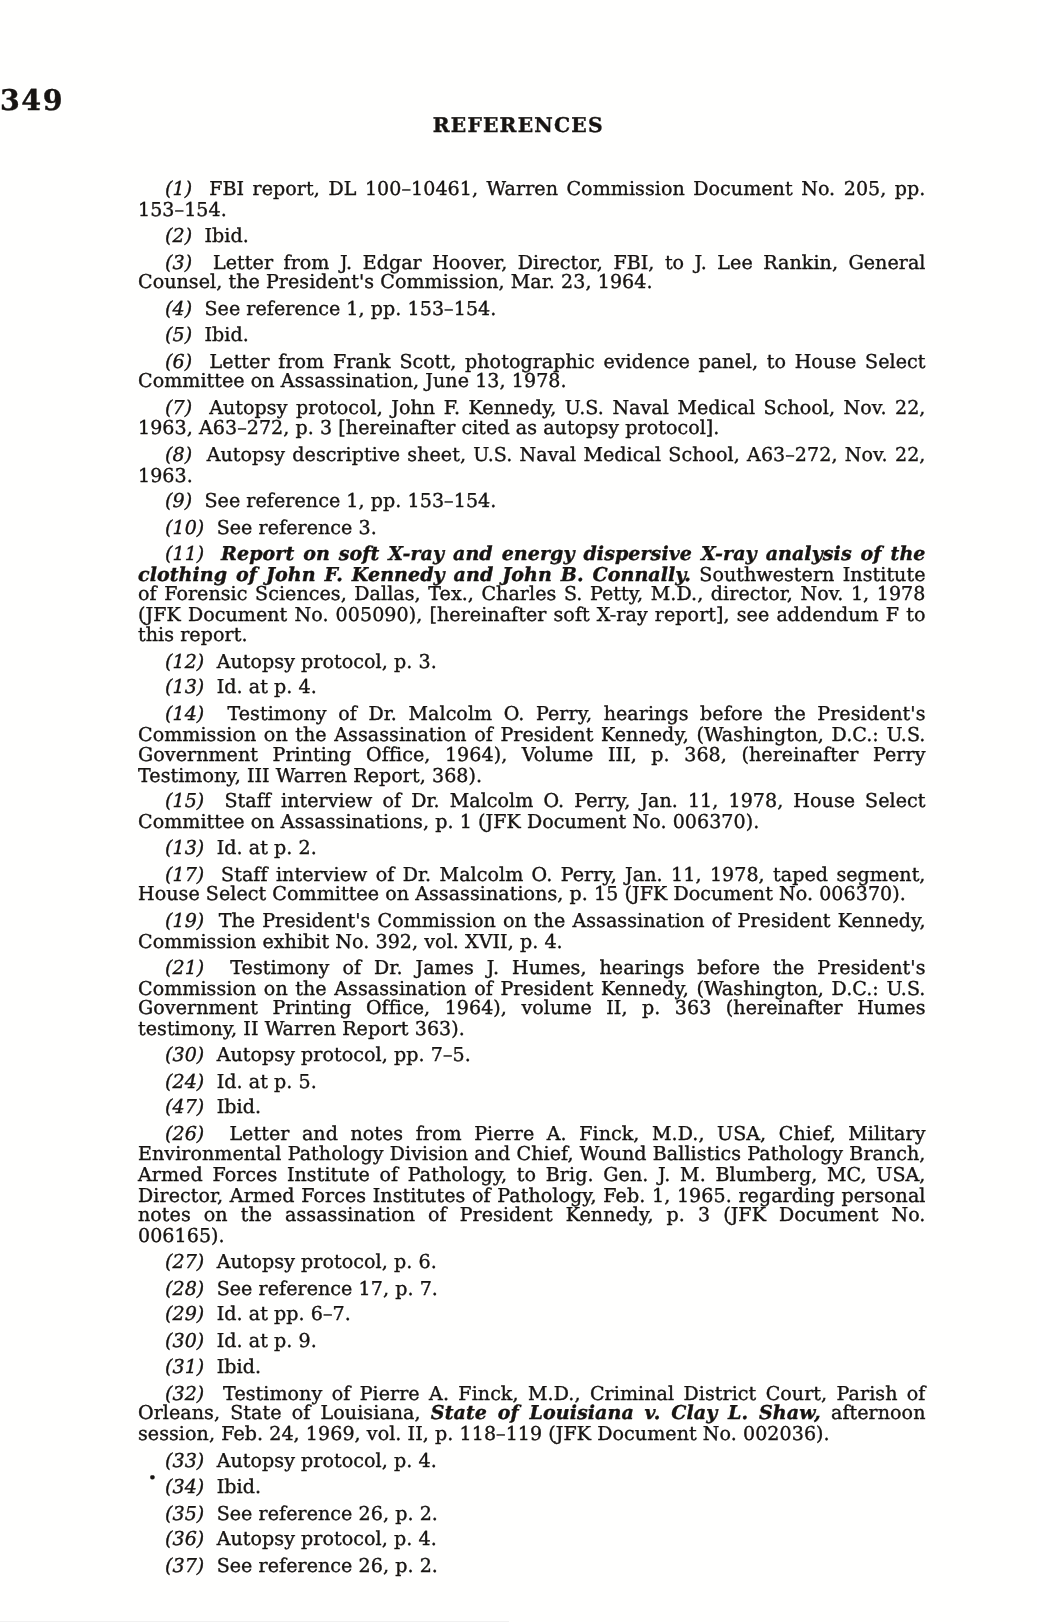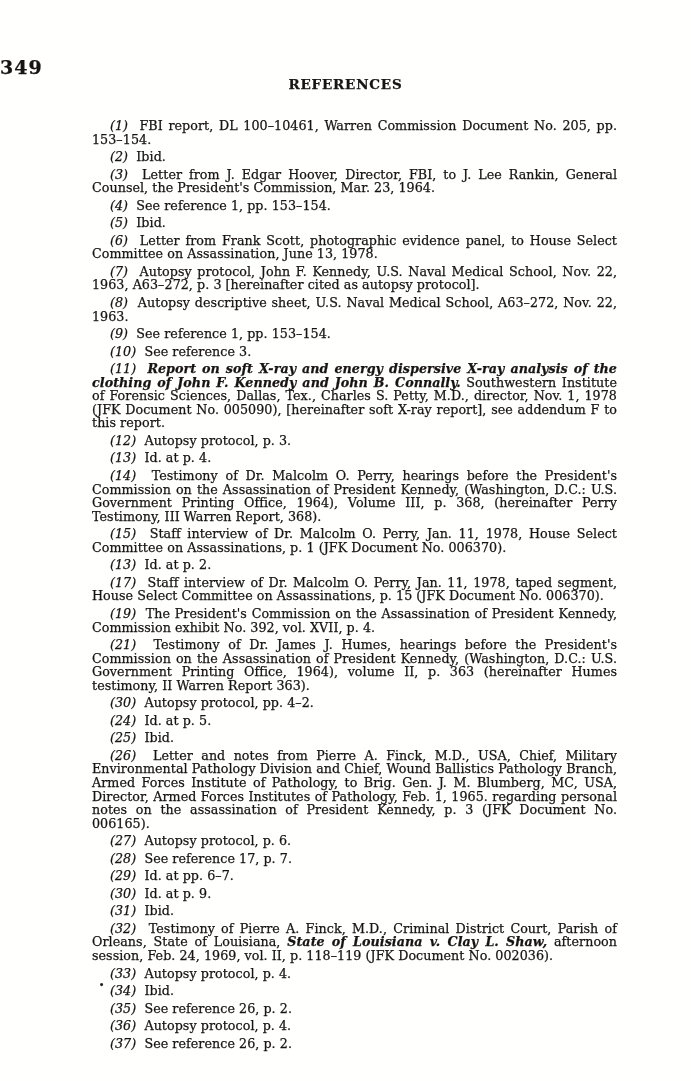--- a/index.html
+++ b/index.html
@@ -55,23 +55,23 @@
       <p><span class="refnum">(10)</span><span>See reference 3.</span></p>
       <p><span class="refnum">(11)</span><i>Report on soft X-ray and energy dispersive X-ray analysis of the clothing of John F. Kennedy and John B. Connally.</i><span> Southwestern Institute of Forensic Sciences, Dallas, Tex., Charles S. Petty, M.D., director, Nov. 1, 1978 (JFK Document No. 005090), [hereinafter soft X-ray report], see addendum F to this report.</span></p>
       <p><span class="refnum">(12)</span><span>Autopsy protocol, p. 3.</span></p>
       <p><span class="refnum">(13)</span><span>Id. at p. 4.</span></p>
       <p><span class="refnum">(14)</span><span>Testimony of Dr. Malcolm O. Perry, hearings before the President's Commission on the Assassination of President Kennedy, (Washington, D.C.: U.S. Government Printing Office, 1964), Volume III, p. 368, (hereinafter Perry Testimony, III Warren Report, 368).</span></p>
       <p><span class="refnum">(15)</span><span>Staff interview of Dr. Malcolm O. Perry, Jan. 11, 1978, House Select Committee on Assassinations, p. 1 (JFK Document No. 006370).</span></p>
       <p><span class="refnum">(13)</span><span>Id. at p. 2.</span></p>
       <p><span class="refnum">(17)</span><span>Staff interview of Dr. Malcolm O. Perry, Jan. 11, 1978, taped segment, House Select Committee on Assassinations, p. 15 (JFK Document No. 006370).</span></p>
       <p><span class="refnum">(19)</span><span>The President's Commission on the Assassination of President Kennedy, Commission exhibit No. 392, vol. XVII, p. 4.</span></p>
       <p><span class="refnum">(21)</span><span>Testimony of Dr. James J. Humes, hearings before the President's Commission on the Assassination of President Kennedy, (Washington, D.C.: U.S. Government Printing Office, 1964), volume II, p. 363 (hereinafter Humes testimony, II Warren Report 363).</span></p>
-      <p><span class="refnum">(30)</span><span>Autopsy protocol, pp. 4–2.</span></p>
+      <p><span class="refnum">(30)</span><span>Autopsy protocol, pp. 7–5.</span></p>
       <p><span class="refnum">(24)</span><span>Id. at p. 5.</span></p>
-      <p><span class="refnum">(25)</span><span>Ibid.</span></p>
+      <p><span class="refnum">(47)</span><span>Ibid.</span></p>
       <p><span class="refnum">(26)</span><span>Letter and notes from Pierre A. Finck, M.D., USA, Chief, Military Environmental Pathology Division and Chief, Wound Ballistics Pathology Branch, Armed Forces Institute of Pathology, to Brig. Gen. J. M. Blumberg, MC, USA, Director, Armed Forces Institutes of Pathology, Feb. 1, 1965. regarding personal notes on the assassination of President Kennedy, p. 3 (JFK Document No. 006165).</span></p>
       <p><span class="refnum">(27)</span><span>Autopsy protocol, p. 6.</span></p>
       <p><span class="refnum">(28)</span><span>See reference 17, p. 7.</span></p>
       <p><span class="refnum">(29)</span><span>Id. at pp. 6–7.</span></p>
       <p><span class="refnum">(30)</span><span>Id. at p. 9.</span></p>
       <p><span class="refnum">(31)</span><span>Ibid.</span></p>
       <p><span class="refnum">(32)</span><span>Testimony of Pierre A. Finck, M.D., Criminal District Court, Parish of Orleans, State of Louisiana, </span><i>State of Louisiana v. Clay L. Shaw,</i><span> afternoon session, Feb. 24, 1969, vol. II, p. 118–119 (JFK Document No. 002036).</span></p>
       <p><span class="refnum">(33)</span><span>Autopsy protocol, p. 4.</span></p>
       <p><span class="refnum">(34)</span><span>Ibid.</span></p>
       <p><span class="refnum">(35)</span><span>See reference 26, p. 2.</span></p>

